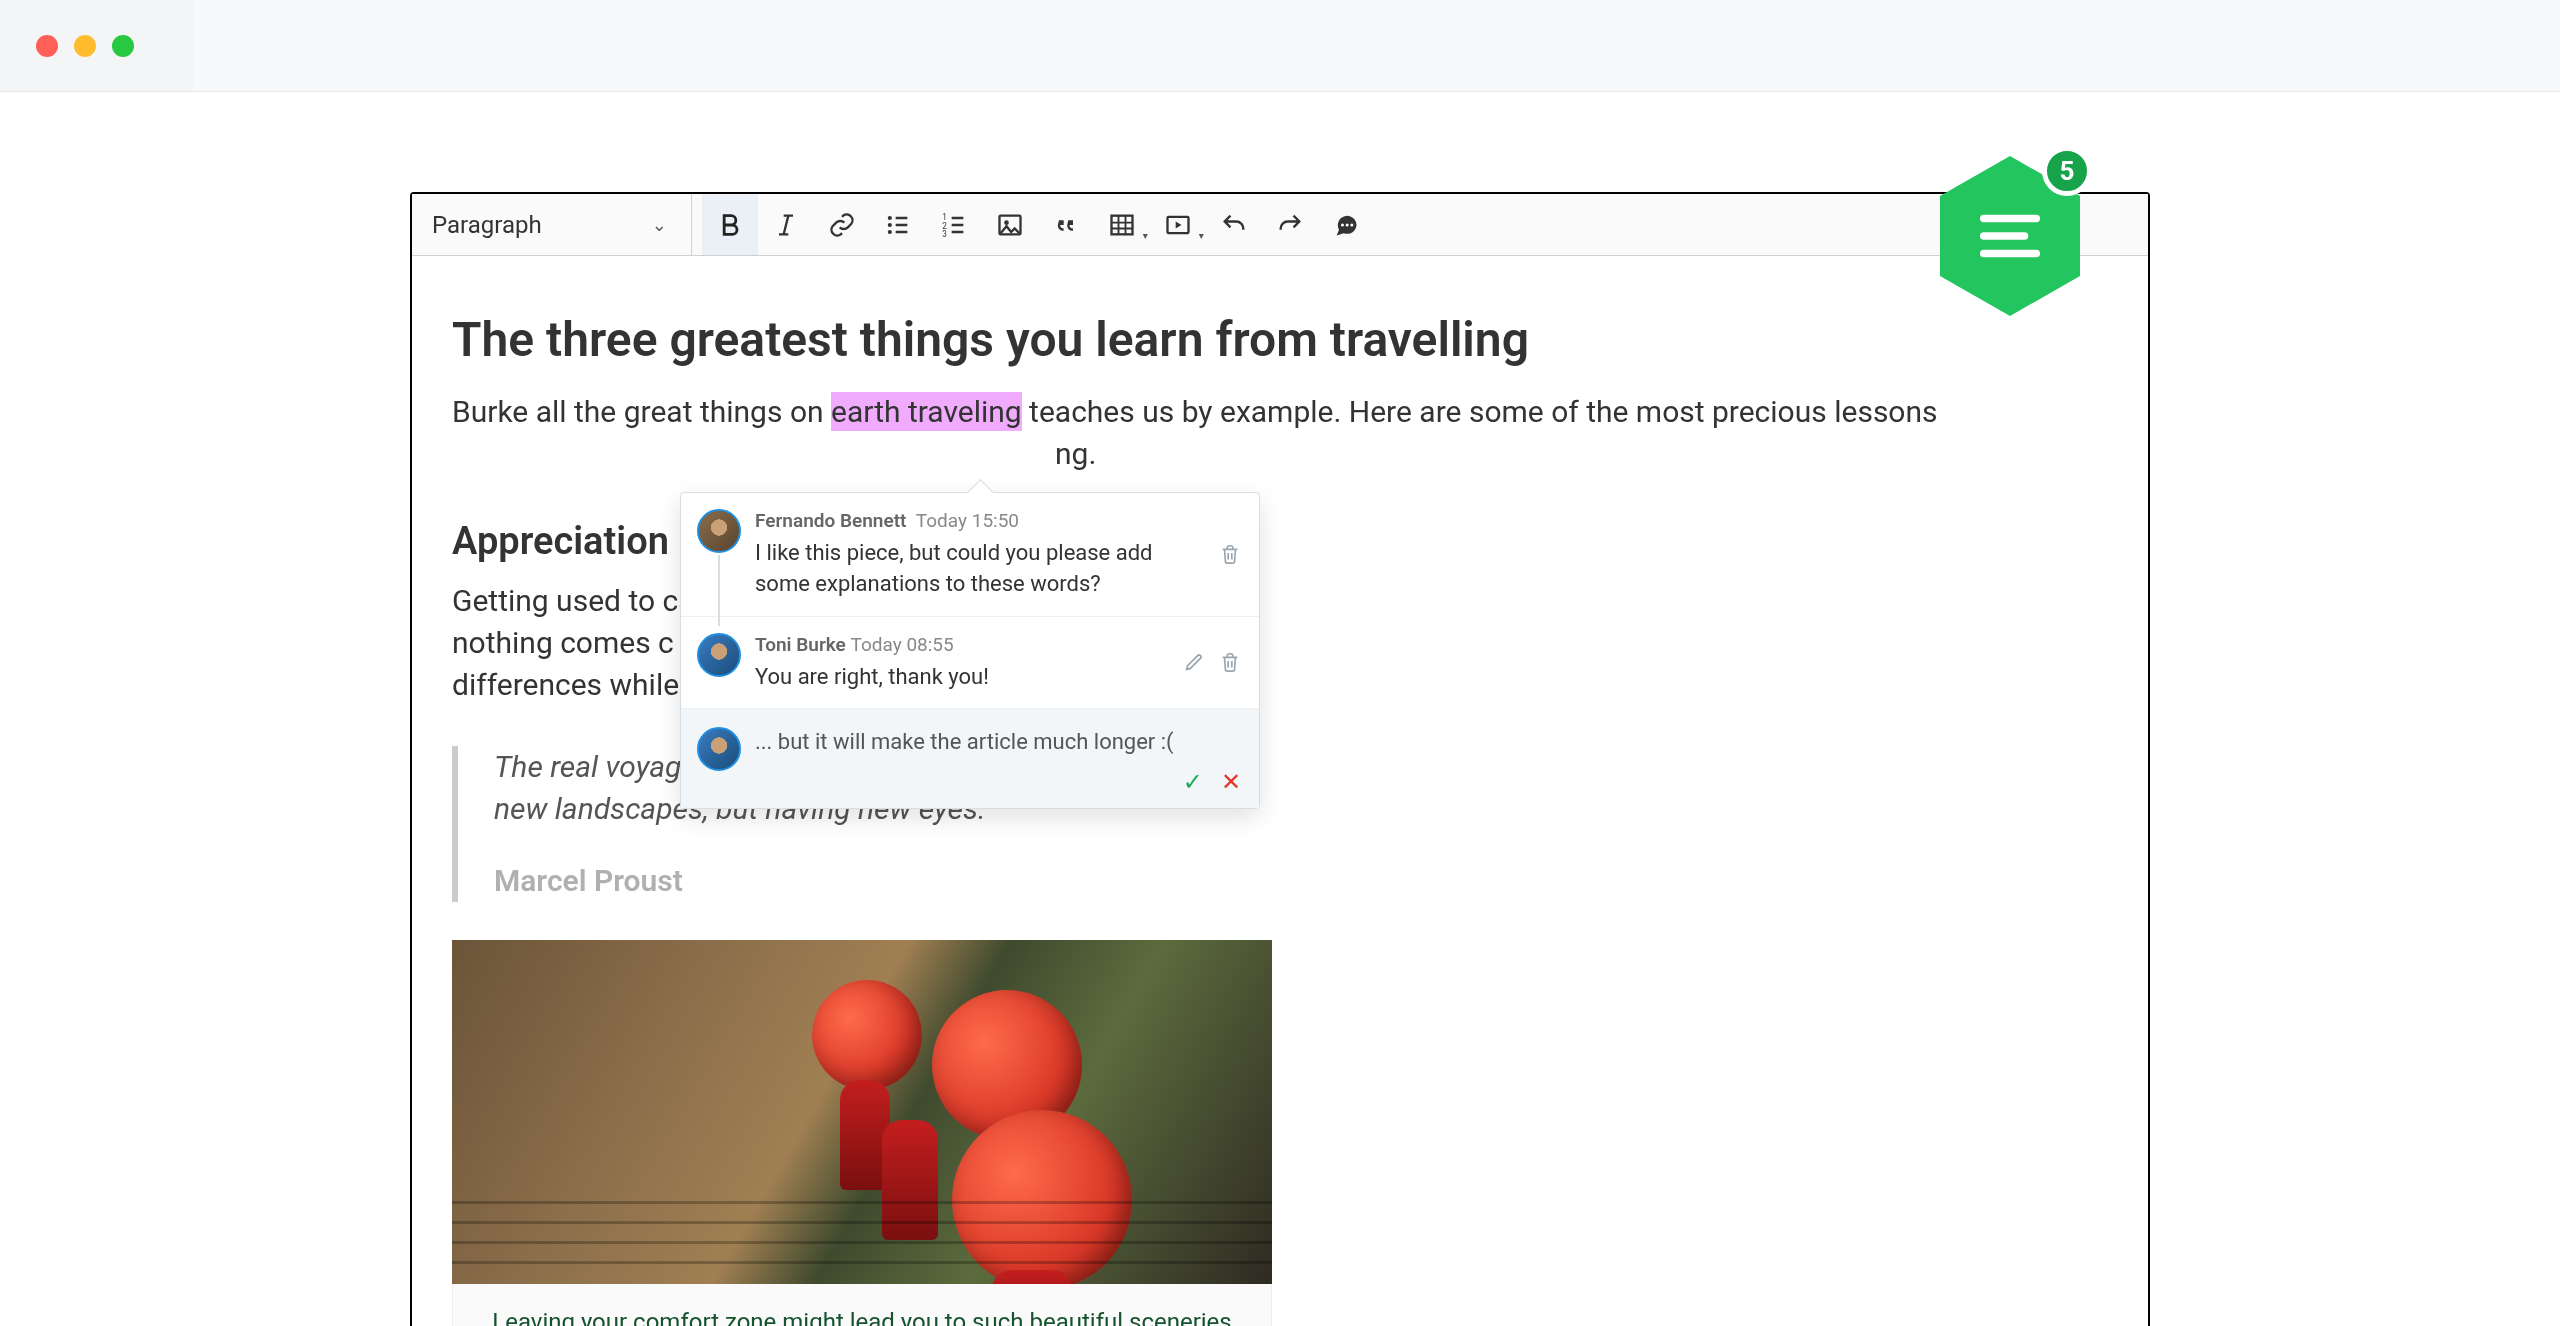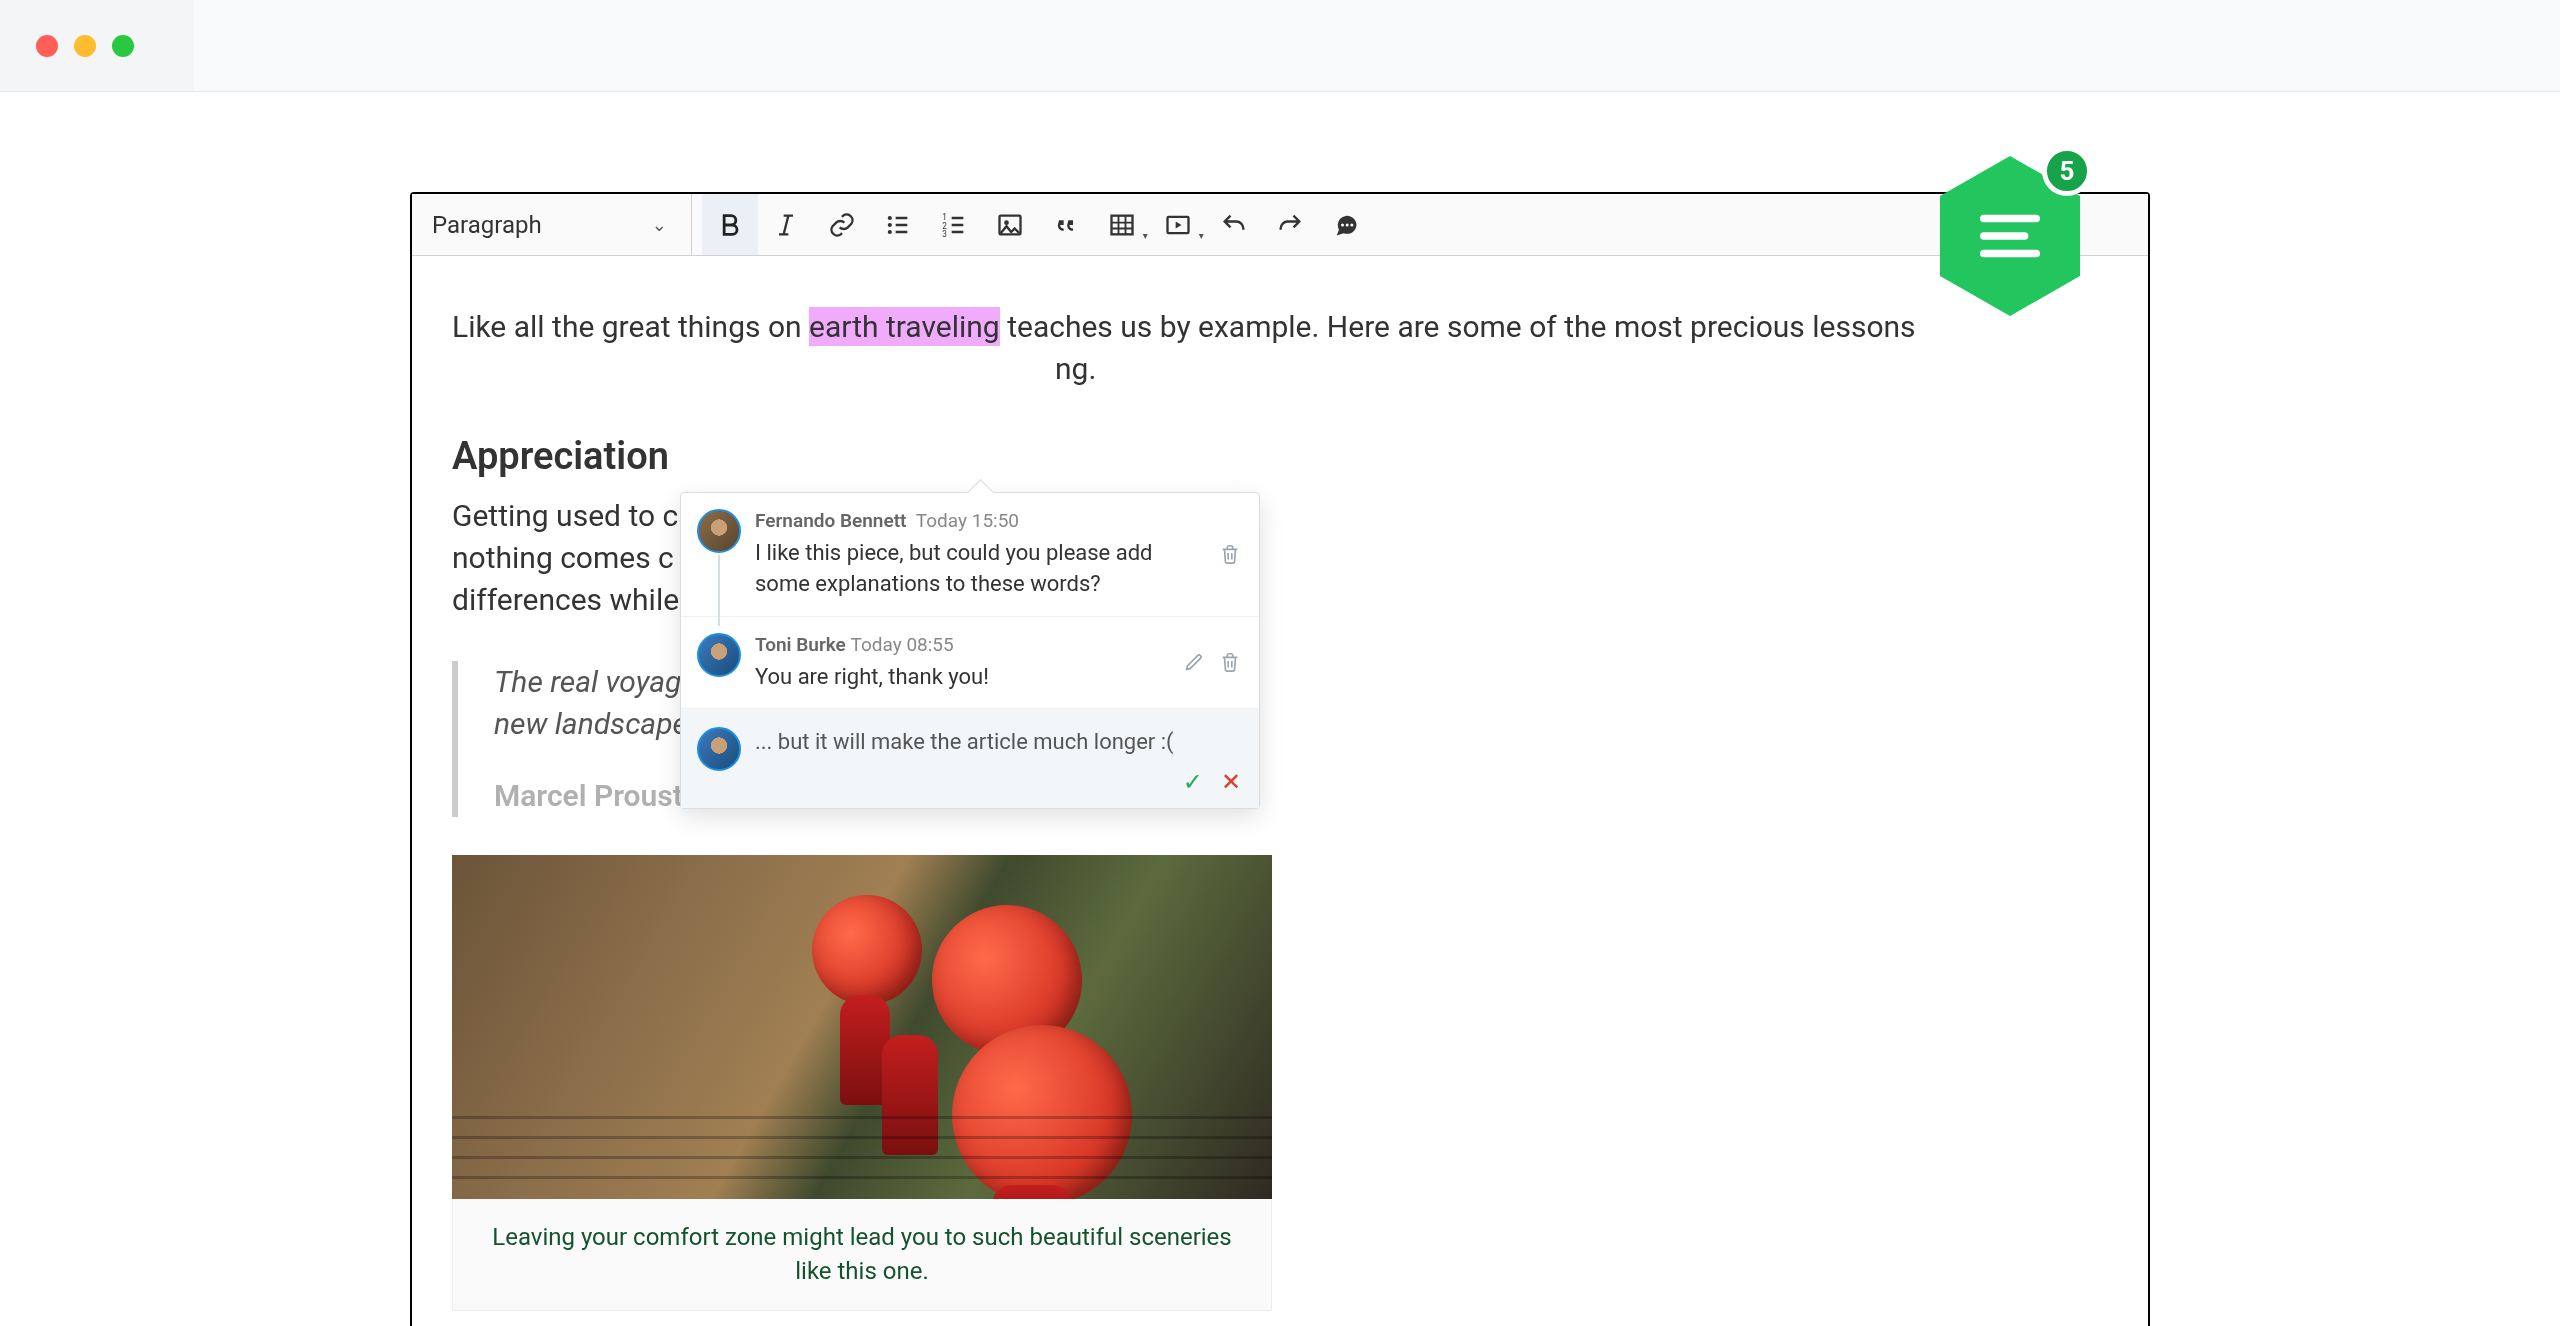--- a/index.html
+++ b/index.html
@@ -418,22 +418,23 @@
               <path d="M21 12a8 8 0 01-11 7l-6 2 2-5a8 8 0 1115-4z" fill="#333"></path>
               <circle cx="9" cy="12" r="1.3" fill="#fff"></circle>
               <circle cx="13" cy="12" r="1.3" fill="#fff"></circle>
               <circle cx="17" cy="12" r="1.3" fill="#fff"></circle>
             </svg>
         </div>
       </div>
     </div>
 
     <div class="editor-body">
+      <div class="doc-title">The three greatest things you learn from travelling</div>
       <p class="intro">
-        <span>Like all the great things on </span><span class="hl">earth traveling</span><span> teaches us by example. Here are some of the most precious lessons</span>
+        <span>Burke all the great things on </span><span class="hl">earth traveling</span><span> teaches us by example. Here are some of the most precious lessons</span>
         <span style="margin-left:603px">ng.</span>
       </p>
 
       <div class="body-wrap">
         <div class="left-col">
           <div class="section-title">Appreciation</div>
           <p>Getting used to can be challeng learn about cult nothing comes c cultural diversity appreciate each differences while you become more culturally fluid.</p>
           <div class="blockquote">
             <div>The real voyage of discovery consists not in seeking new landscapes, but having new eyes.</div>
             <div class="author">Marcel Proust</div>

